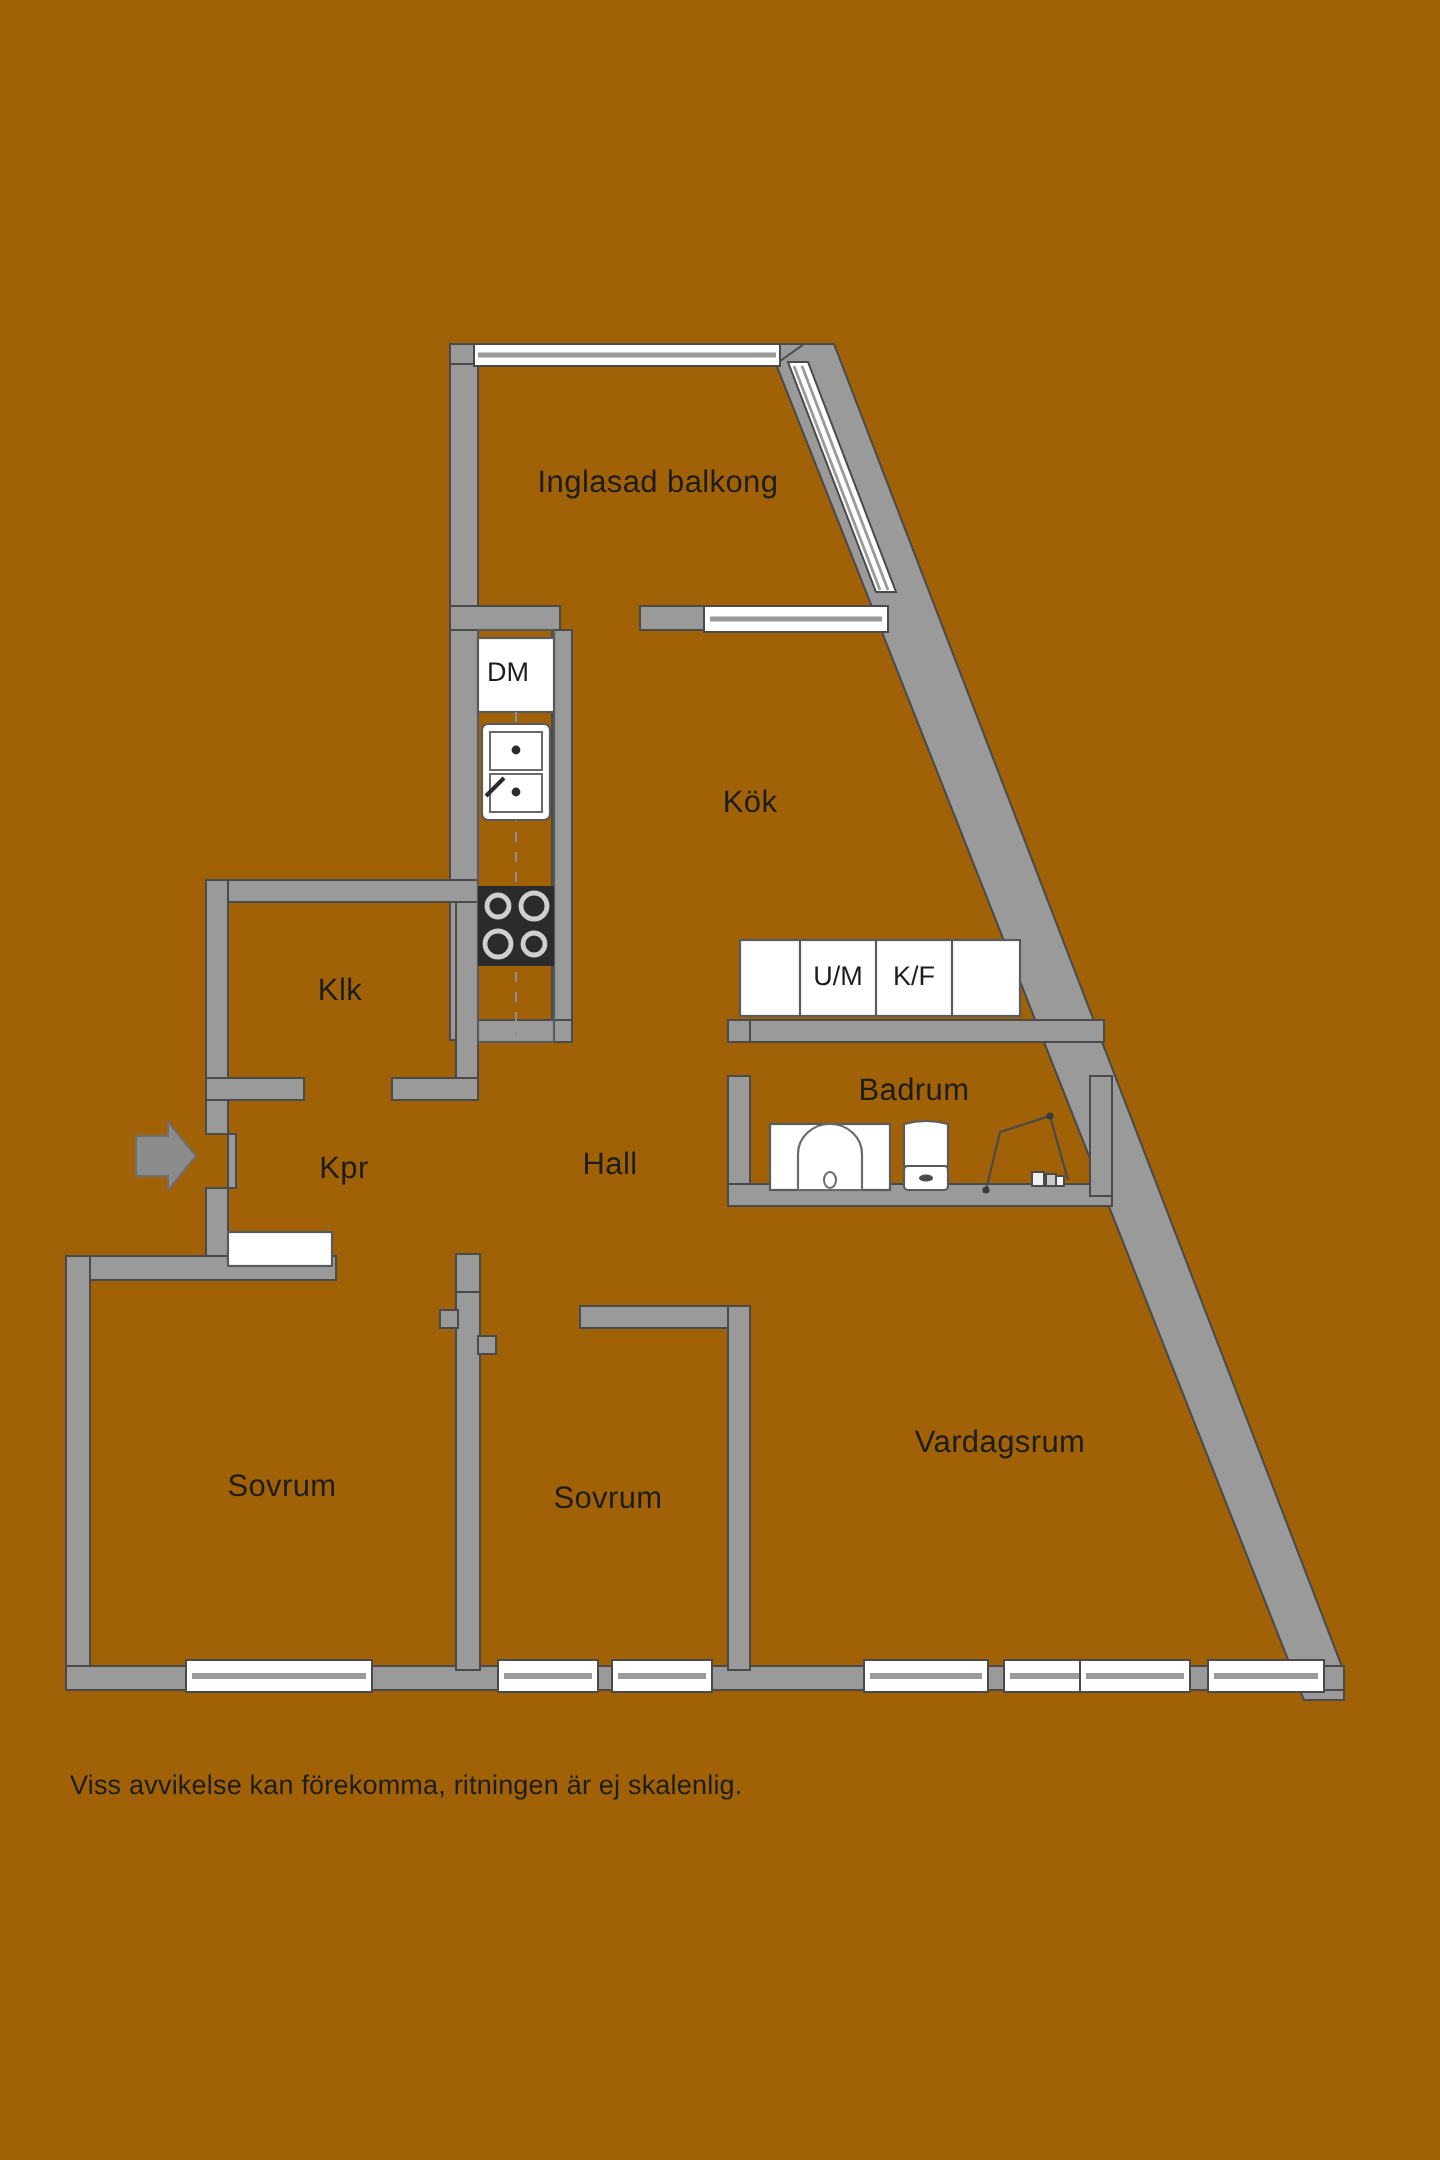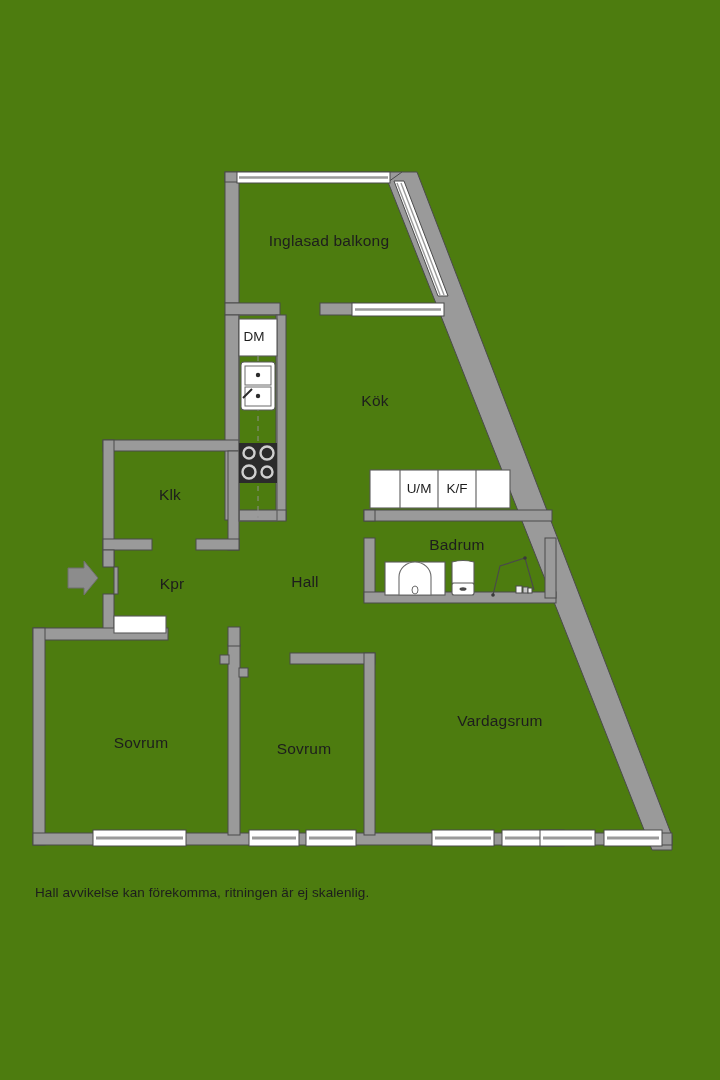--- a/index.html
+++ b/index.html
@@ -11,21 +11,21 @@
     width: 720px;
     height: 1080px;
     font-family: "Liberation Sans", sans-serif;
     position: relative;
     overflow: hidden;
   }
   #floorplan-root {
     position: relative;
     width: 720px;
     height: 1080px;
-    background: #4d7c0f;
+    background: #a16207;
   }
   svg#plan-svg {
     position: absolute;
     left: 0;
     top: 0;
     width: 720px;
     height: 1080px;
     display: block;
   }
   .room-label {
@@ -231,15 +231,15 @@
     </g>
 
     <g id="appliance-labels">
       <text class="appliance-label" x="254" y="337">DM</text>
       <text class="appliance-label" x="419" y="489">U/M</text>
       <text class="appliance-label" x="457" y="489">K/F</text>
     </g>
 
   </svg>
 
-  <div class="caption-text">Hall avvikelse kan förekomma, ritningen är ej skalenlig.</div>
+  <div class="caption-text">Viss avvikelse kan förekomma, ritningen är ej skalenlig.</div>
 
 </div>
 
 </body></html>

